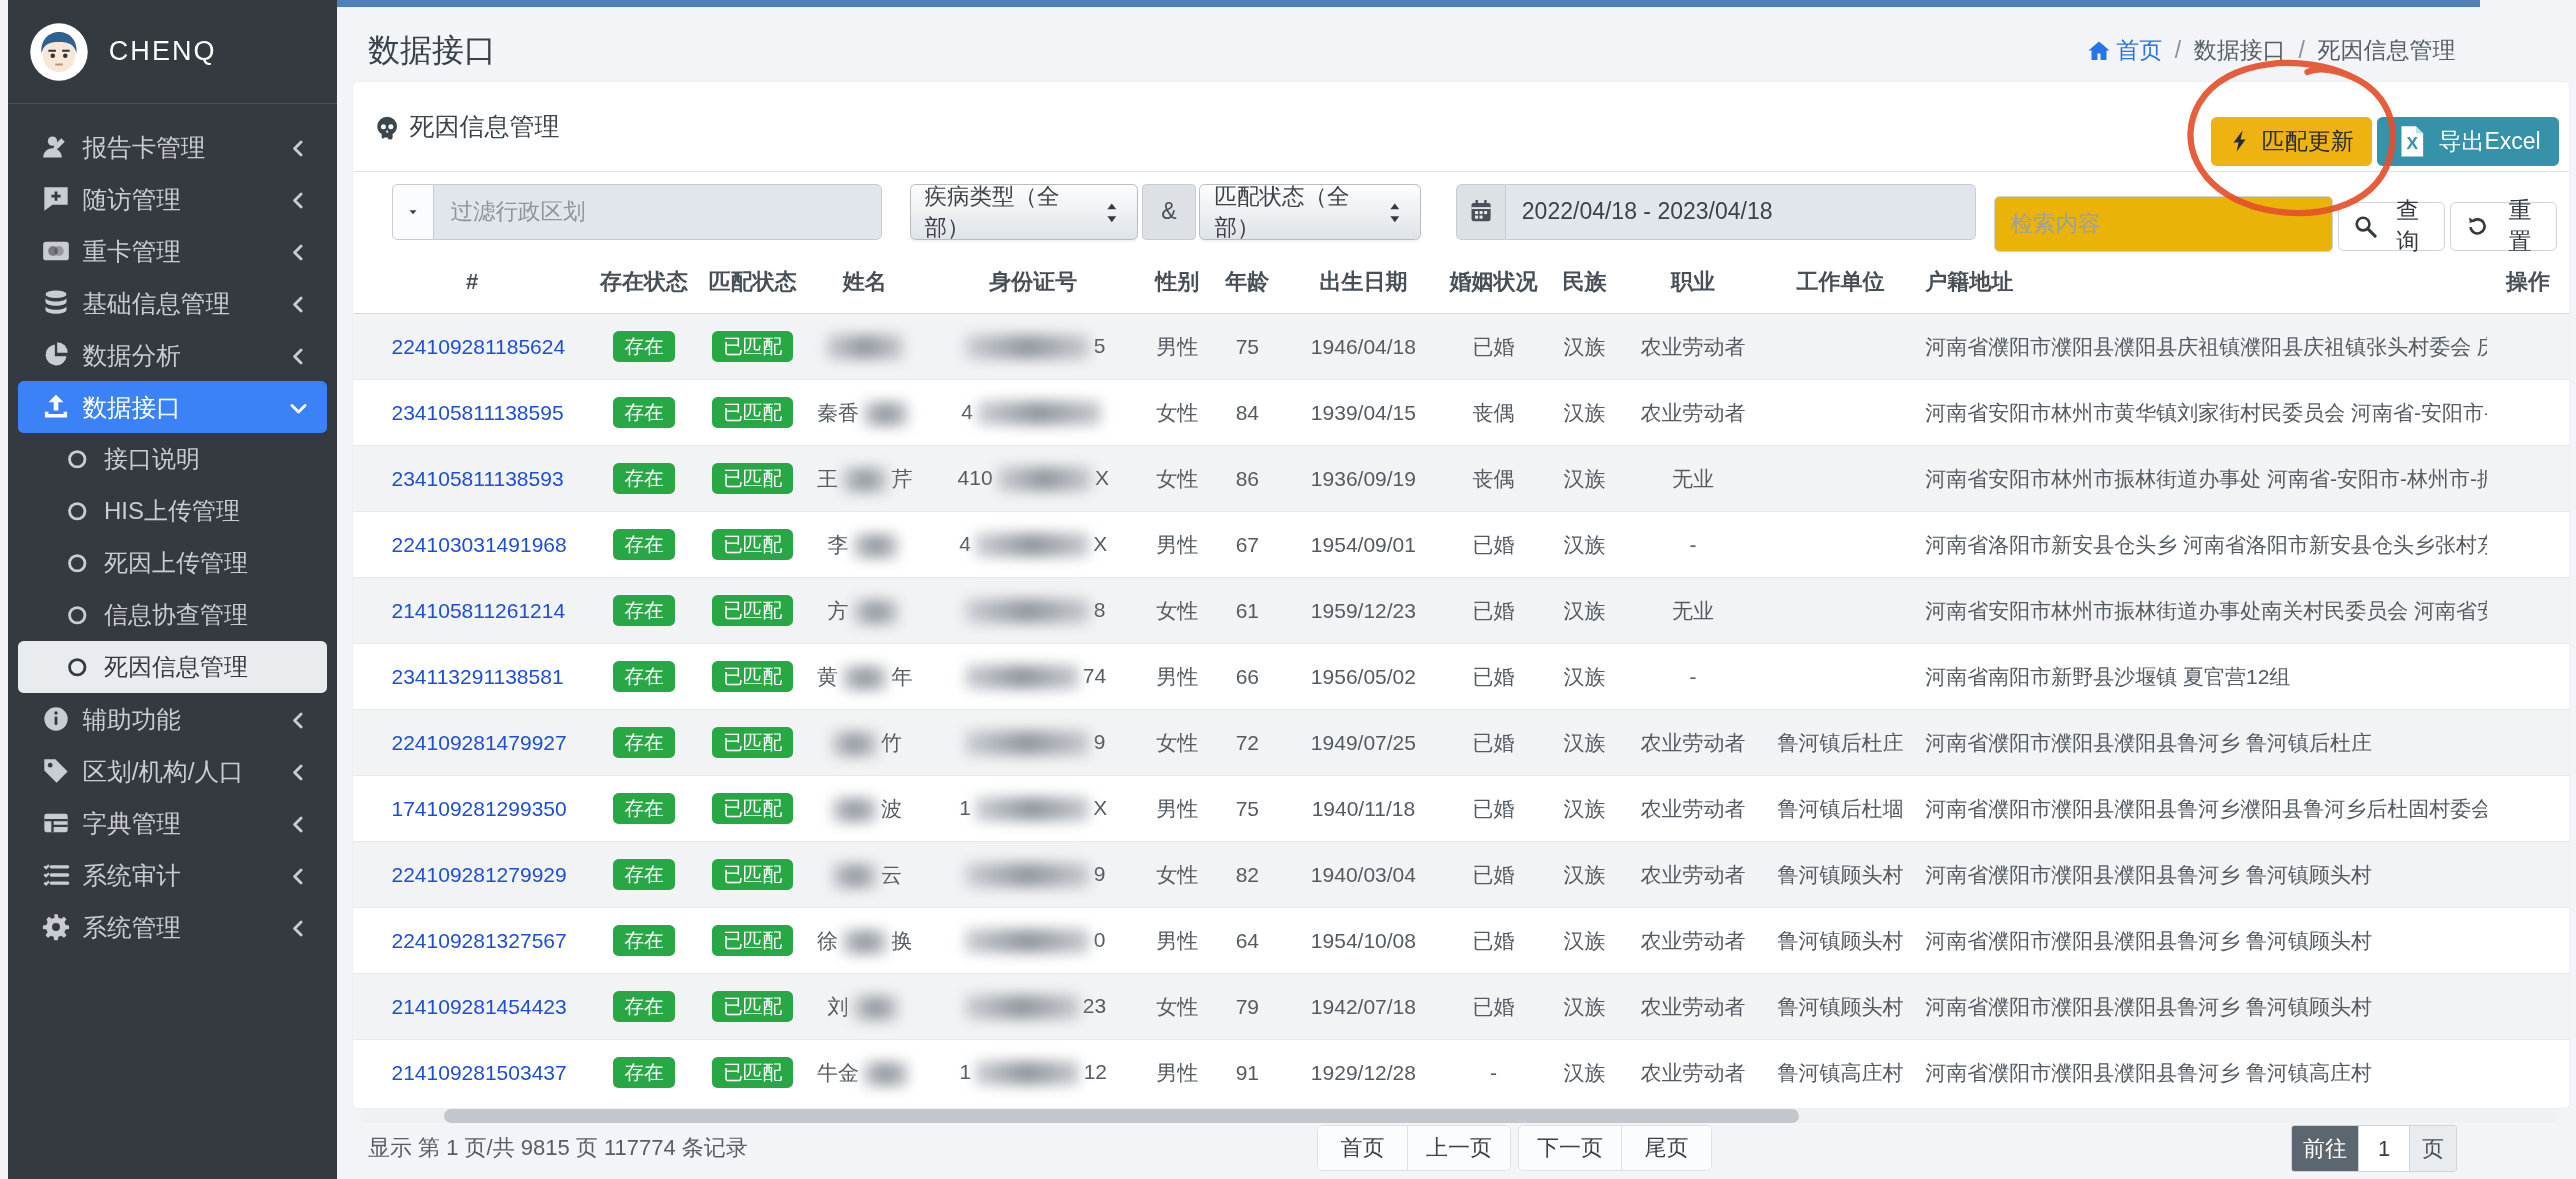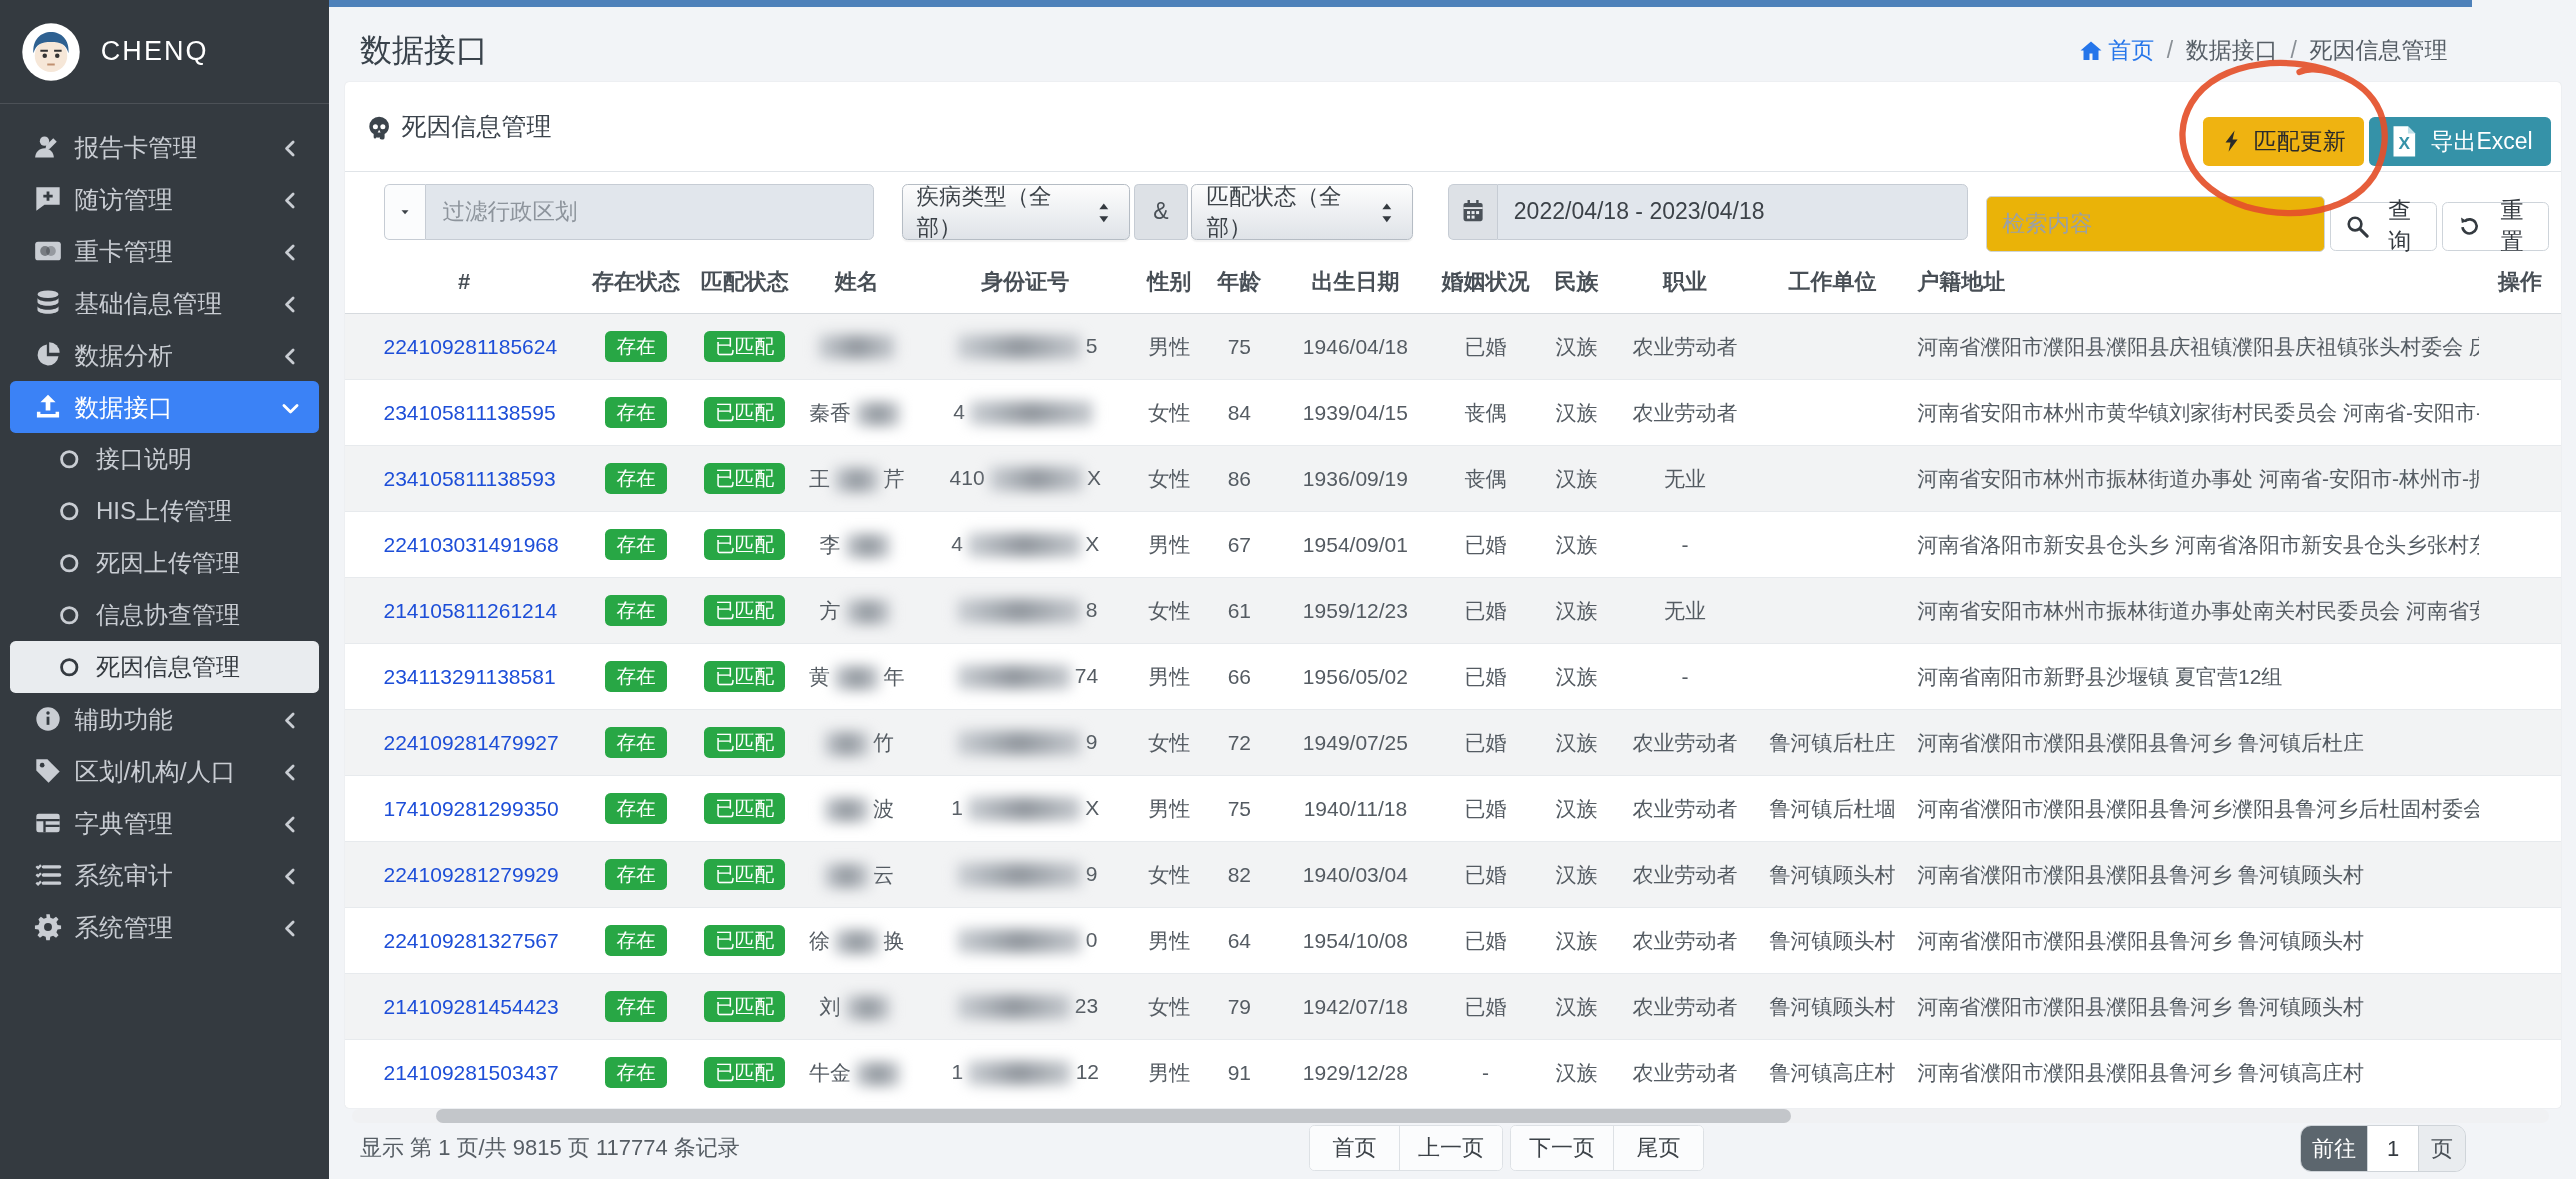--- a/index.html
+++ b/index.html
@@ -1,17 +1,17 @@
 <!DOCTYPE html>
 <html style="font-size:11.2px"><head>
 <meta charset="utf-8">
 <style>
   html,body{margin:0;padding:0;width:2576px;height:1180px;overflow:hidden;
     font-family:"Liberation Sans","DejaVu Sans",sans-serif;background:#f2f4f7;}
-  .app{display:flex;width:2472px;height:1180px;}
+  .app{display:flex;width:2472px;height:1180px;padding-left:8px;}
   
   .sidebar{width:329px;min-width:329px;height:100%;background:#343a40;color:#c9cdd3;position:relative;z-index:5;}
   .brand{display:flex;align-items:center;gap:19.7px;height:103px;padding:0 21px;border-bottom:0.7px solid rgba(255,255,255,.12);cursor:pointer;}
   .avatar{width:60px;height:60px;display:inline-block;}
   .avatar svg{width:60px;height:60px;}
   .brand-text{color:#fff;font-size:27px;letter-spacing:2.1px;}
   nav{display:block;margin-top:17px;}
   .nav-item{height:52px;display:flex;align-items:center;padding:0 18px 0 22.5px;font-size:24.6px;color:#c9cdd3;cursor:pointer;border-radius:5.6px;margin:0 9.8px;position:relative;}
   .nav-item .mi{width:31px;height:28px;display:inline-flex;align-items:center;justify-content:center;margin-right:11.2px;flex:0 0 31px;}
   .nav-item .mi svg{width:28px;height:28px;}
@@ -79,21 +79,21 @@
   .redact{display:inline-block;height:24px;border-radius:3.5px;vertical-align:middle;background:linear-gradient(90deg,#cdd1d6,#8f959c,#c7cbd0);filter:blur(6.3px);margin:0 4.2px;}
   .hscroll{position:absolute;left:7px;right:11.2px;height:14px;margin-top:4.2px;background:#f0f1f3;border-radius:7px;cursor:pointer;}
   .hscroll .thumb{position:absolute;left:84px;width:1355px;top:0;height:14px;background:#c3c6ca;border-radius:7px;}
   
   .footer{position:absolute;left:0;right:0;top:1108px;height:72px;}
   .summary{position:absolute;left:31px;top:25px;font-size:22px;color:#565d64;}
   .pages{position:absolute;left:980px;top:17px;display:flex;gap:7px;}
   .pgroup{display:flex;border:0.7px solid #dde1e5;border-radius:5.6px;overflow:hidden;background:#fbfcfd;}
   .pbtn{min-width:53px;padding:0 18px;height:44px;display:inline-flex;align-items:center;justify-content:center;font-size:22px;color:#3c4248;cursor:pointer;background:#fbfcfd;}
   .pbtn + .pbtn{border-left:0.7px solid #dde1e5;}
-  .goto{position:absolute;right:6px;top:17px;display:flex;height:45px;border-radius:11px;overflow:hidden;border:0.7px solid #cfd4d9;}
+  .goto{position:absolute;right:23px;top:17px;display:flex;height:45px;border-radius:3px;overflow:hidden;border:0.7px solid #cfd4d9;}
   .goto-btn{display:inline-flex;align-items:center;justify-content:center;width:66px;background:#5c666e;color:#fff;font-size:22px;cursor:pointer;}
   .goto-input{width:46px;border:none;border-left:0.7px solid #cfd4d9;text-align:center;font-size:22px;color:#343a40;font-family:inherit;}
   .goto-addon{display:inline-flex;align-items:center;justify-content:center;width:46px;background:#e9ecef;color:#495057;font-size:22px;border-left:0.7px solid #cfd4d9;}
 </style>
 </head>
 <body>
 
 <div class="app">
   <aside class="sidebar">
     <div class="brand">

